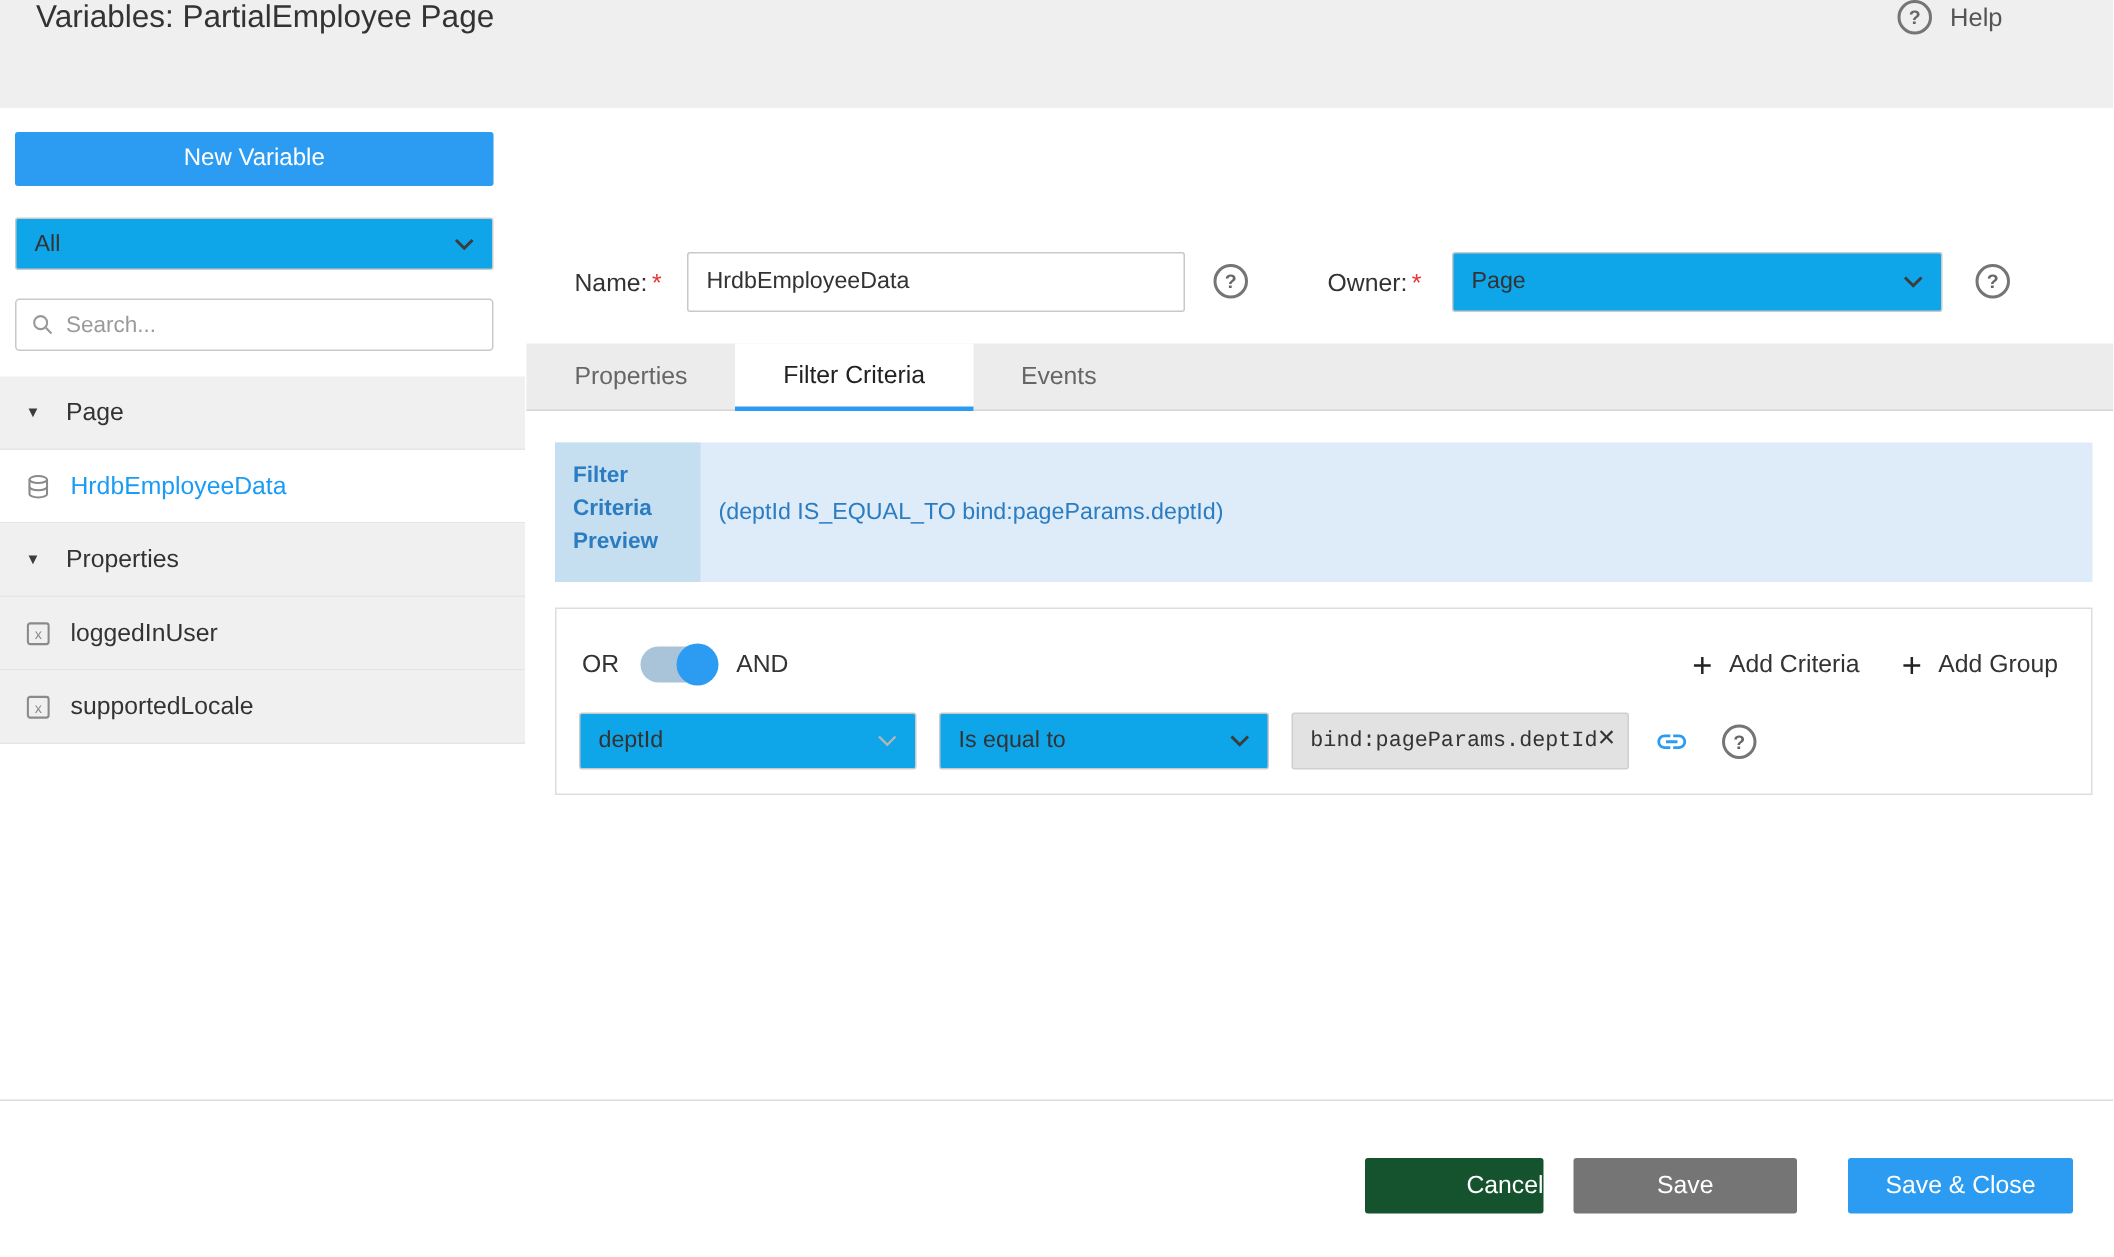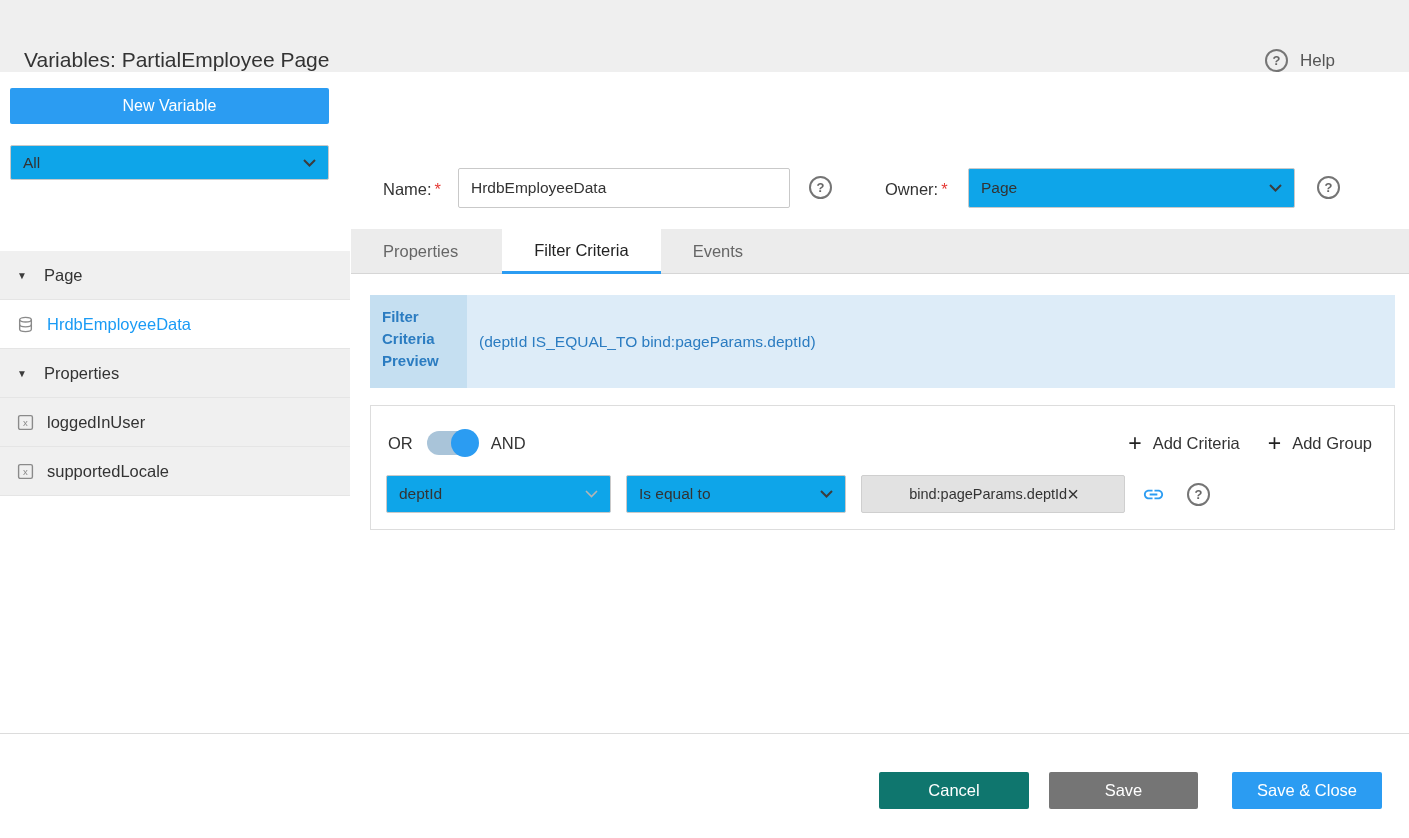--- a/index.html
+++ b/index.html
@@ -4,21 +4,21 @@
 <style>
   * { margin:0; padding:0; box-sizing:border-box; }
   html,body { background:#fff; }
   .app{
     position:relative; width:1409px; height:838px; overflow:hidden;
     font-family:"Liberation Sans", sans-serif; color:#333; background:#fff;
   }
   
   .topbar{
     position:absolute; top:0; left:0; width:1409px; height:72px;
-    background:#efefef; display:flex; align-items:flex-end;
+    background:#efefef; display:flex; align-items:flex-start;
     justify-content:space-between; padding:0 74px 0 24px;
   }
   .title{ font-size:21px; font-weight:400; color:#333; }
   .help{ display:flex; align-items:center; gap:12px; color:#555; font-size:17px; cursor:pointer; }
   .qcircle{
     width:23px; height:23px; border:2px solid #757575; border-radius:50%;
     display:flex; align-items:center; justify-content:center;
     font-size:13px; font-weight:bold; color:#666; flex:0 0 auto;
   }
   
@@ -72,21 +72,21 @@
     background:#ececec; display:flex;
   }
   .tabs::after{
     content:''; position:absolute; left:0; bottom:0; width:100%; height:1px; background:#d6d6d6;
   }
   .tab{
     padding:0 32px; display:flex; align-items:center; font-size:16.5px;
     color:#666; cursor:pointer; position:relative; z-index:2;
   }
   .tab.active{
-    background:#fff; color:#222; border-bottom:3px solid #2b9cf2;margin-left:12px;
+    background:#fff; color:#222; border-bottom:3px solid #2b9cf2;
   }
   
   .preview{
     position:absolute; left:19px; top:223px; width:1025px; height:93px;
     background:#ddecf8; display:flex;
   }
   .preview-label{
     width:97px; background:#c5dff1; color:#2b7cc1; font-weight:bold;
     font-size:15px; line-height:1.45; padding:11px 12px;
   }
@@ -113,38 +113,38 @@
   }
   .add-links{ margin-left:auto; display:flex; align-items:center; gap:28px; }
   .add-link{ display:flex; align-items:center; gap:11px; cursor:pointer; font-size:16.5px; color:#333; }
   .plus{ font-size:23px; font-weight:300; color:#222; line-height:20px; }
   .panel-controls{
     position:absolute; left:15px; top:69px; display:flex; align-items:center;
   }
   .sel.col{ width:225px; height:38px; margin-right:15px; }
   .sel.cond{ width:220px; height:38px; margin-right:15px; }
   .chip{
-    width:264px; height:38px; background:#e2e2e2; border:1px solid #cfcfcf;
-    border-radius:2px; display:flex; align-items:center; justify-content:center;
-    padding:0 8px 0 10px; font-size:14.5px; color:#333; margin-right:17px;
+    width:225px; height:38px; background:#e2e2e2; border:1px solid #cfcfcf;
+    border-radius:2px; display:flex; align-items:center; justify-content:flex-end;
+    padding:0 8px 0 10px; font-size:14.5px; color:#333; margin-right:17px;font-family:Liberation Mono, monospace;
   }
   .chip .close{ font-size:20px; color:#333; cursor:pointer; line-height:1; }
   .link-btn{ cursor:pointer; margin-right:22px; display:flex; align-items:center; }
   
   .footer{
     position:absolute; left:0; top:733px; width:1409px; height:105px;
     background:#fff; border-top:1px solid #dcdcdc;
     display:flex; align-items:flex-start; justify-content:flex-end;
     padding:38px 27px 0 0; gap:20px;
   }
   .fbtn{
     height:37px; border:none; border-radius:2px; color:#fff;
     font-size:16.5px; font-family:inherit; cursor:pointer;
   }
-  .fbtn.cancel{ width:150px; background:#0f766e; }
+  .fbtn.cancel{ width:119px; background:#14532d;text-align:right; }
   .fbtn.save{ width:149px; background:#757575; margin-right:14px; }
   .fbtn.saveclose{ width:150px; background:#2b9cf2; }
   .chev-svg{ display:block; }
 </style>
 </head>
 <body>
 
 <div class="app">
 
   <header class="topbar">
@@ -160,20 +160,27 @@
   <aside class="sidebar">
     <button class="btn-new">New Variable</button>
 
     <div class="sel all-select">
       <span>All</span>
       <svg class="chev-svg" width="13" height="8" viewBox="0 0 13 8">
           <polyline points="1,1 6.5,6.5 12,1" fill="none" stroke="#3c3c3c" stroke-width="2"></polyline>
         </svg>
     </div>
 
+    <div class="search">
+      <svg width="15" height="15" viewBox="0 0 16 16">
+          <circle cx="6.5" cy="6.5" r="4.6" fill="none" stroke="#999" stroke-width="1.5"></circle>
+          <line x1="10.2" y1="10.2" x2="14.2" y2="14.2" stroke="#999" stroke-width="1.5"></line>
+        </svg>
+      <input placeholder="Search..." style="">
+    </div>
 
     <div class="tree">
       <div class="tree-row group">
         <span class="tri">▼</span>
         <span>Page</span>
       </div>
       <div class="tree-row selected">
         <svg class="var-icon" viewBox="0 0 16 16">
             <ellipse cx="8" cy="3.5" rx="5.5" ry="2.2" fill="none" stroke="#8a8a8a" stroke-width="1.3"></ellipse>
             <path d="M2.5 3.5v9c0 1.2 2.5 2.2 5.5 2.2s5.5-1 5.5-2.2v-9" fill="none" stroke="#8a8a8a" stroke-width="1.3"></path>

